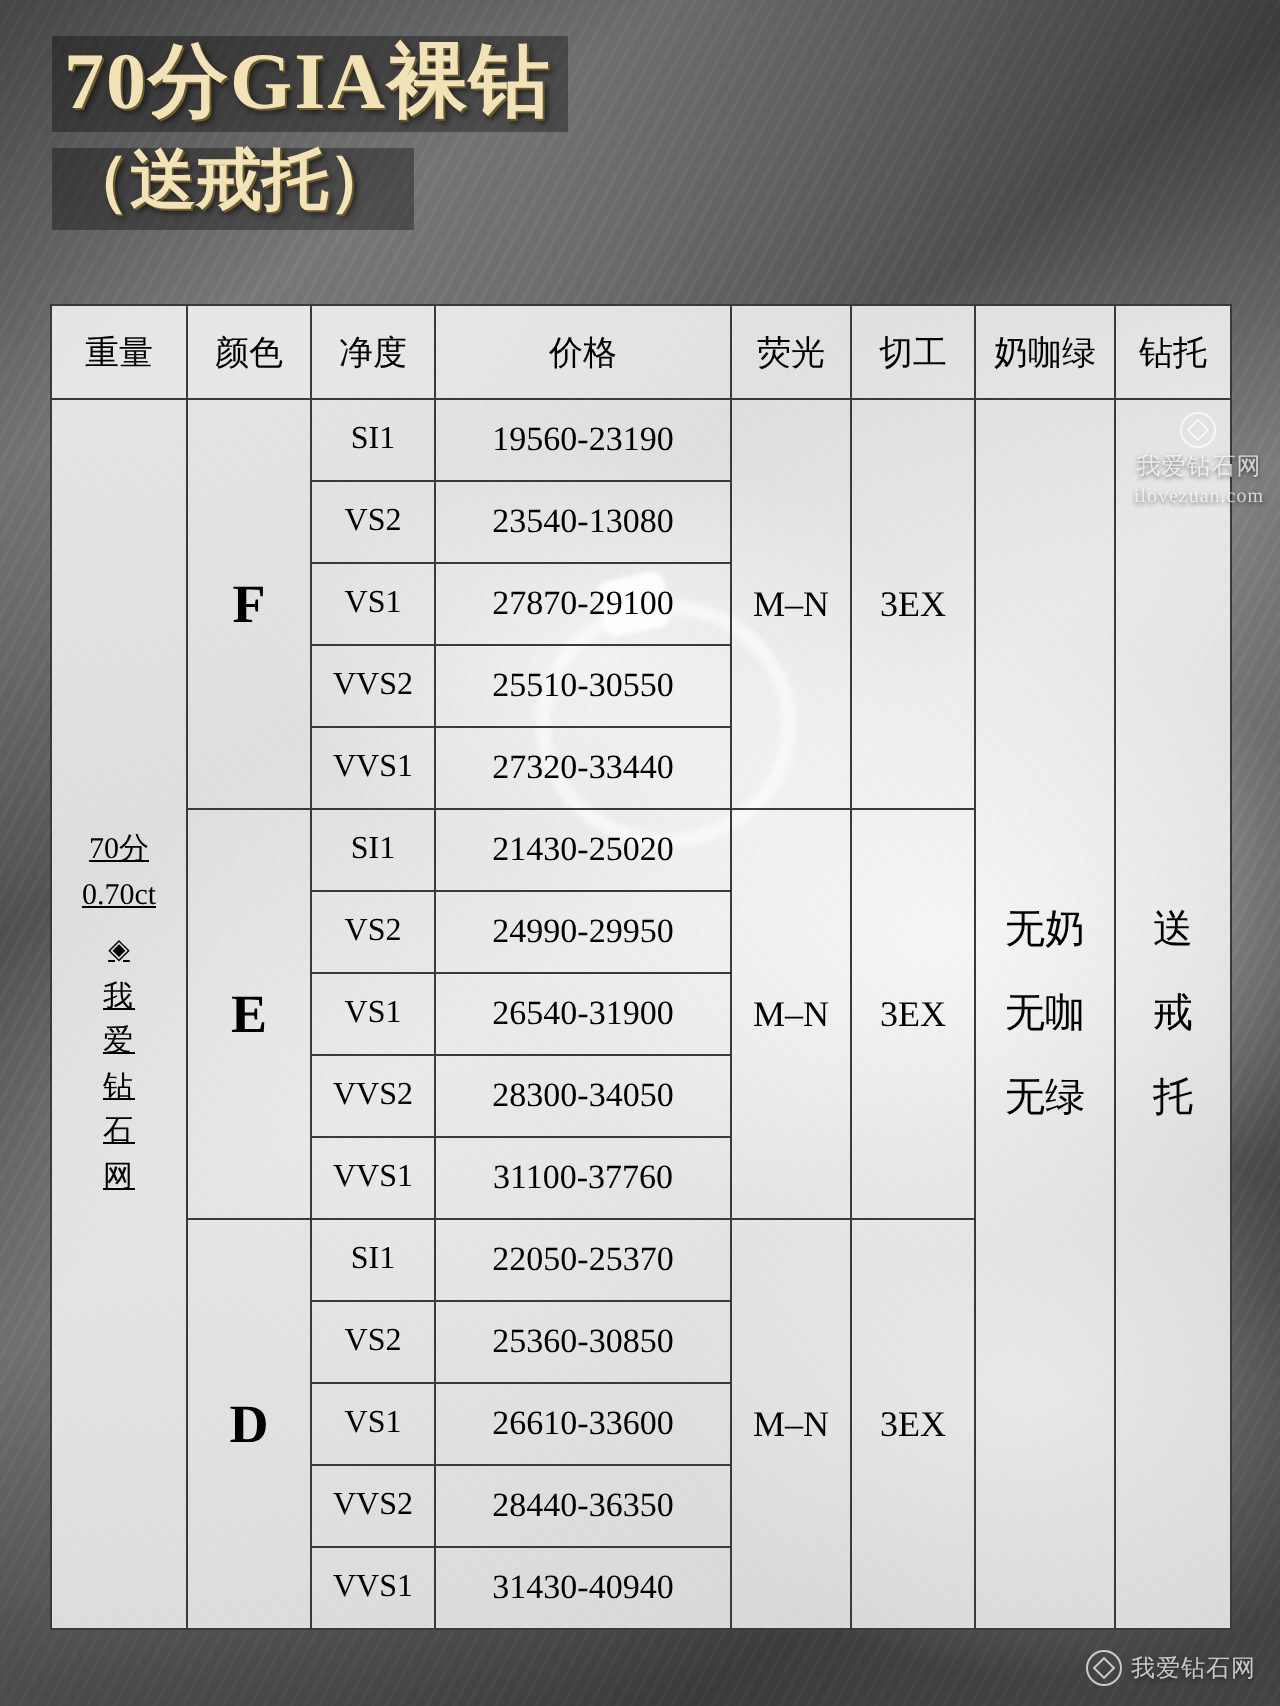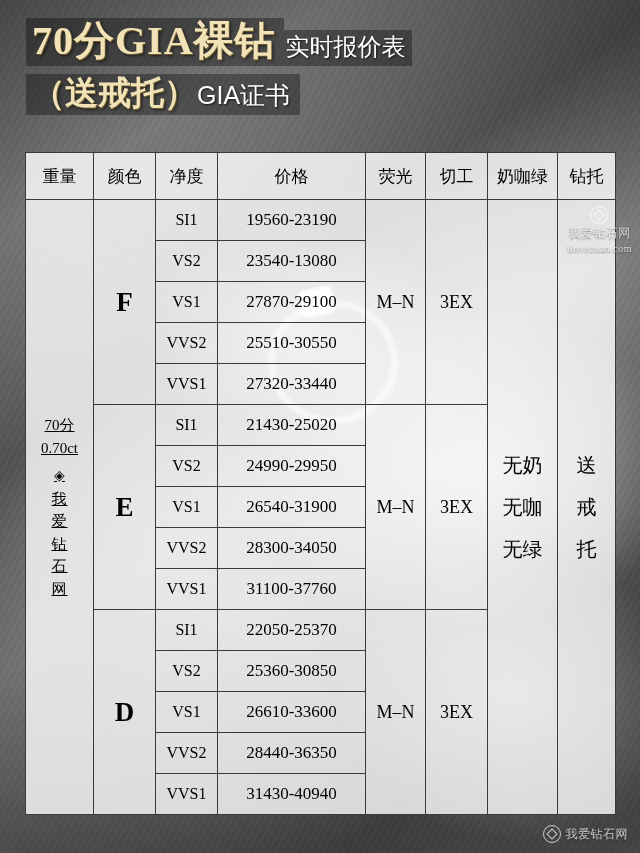--- a/index.html
+++ b/index.html
@@ -94,21 +94,21 @@
     line-height: 1.1;
     text-shadow: 1px 1px 2px rgba(0,0,0,0.7);
   }
   .title-row2 {
     display: inline-flex;
     align-items: flex-end;
     background: rgba(0,0,0,0.34);
     padding: 2px 10px 4px 6px;
   }
   .title-line2a {
-    font-family: Liberation Serif, serif;
+    font-family: Liberation Mono, monospace;
     font-weight: bold;
     font-size: 33px;
     color: #f2e2b8;
     line-height: 1.05;
     text-shadow: 1px 1px 0 #6d5a2a, 2px 2px 3px rgba(0,0,0,0.6);
   }
   .title-line2b {
     font-family: "Liberation Sans", sans-serif;
     font-size: 25px;
     color: #ffffff;
@@ -225,25 +225,23 @@
 
   <div id="bg"></div>
   <div id="bg-streaks"></div>
   <div id="ring-hint"></div>
   <div id="ring-hint2"></div>
   <div id="bg-vig"></div>
 
   <div id="header">
     <div class="title-row">
       <span class="title-main">70分GIA裸钻</span>
-      <span class="title-sub">实时报价表</span>
     </div>
     <div class="title-row2">
       <span class="title-line2a">（送戒托）</span>
-      <span class="title-line2b">GIA证书</span>
     </div>
   </div>
 
   <div id="table-wrap">
     <table class="price">
       <colgroup>
         <col style="width:68px">
         <col style="width:62px">
         <col style="width:62px">
         <col style="width:148px">

